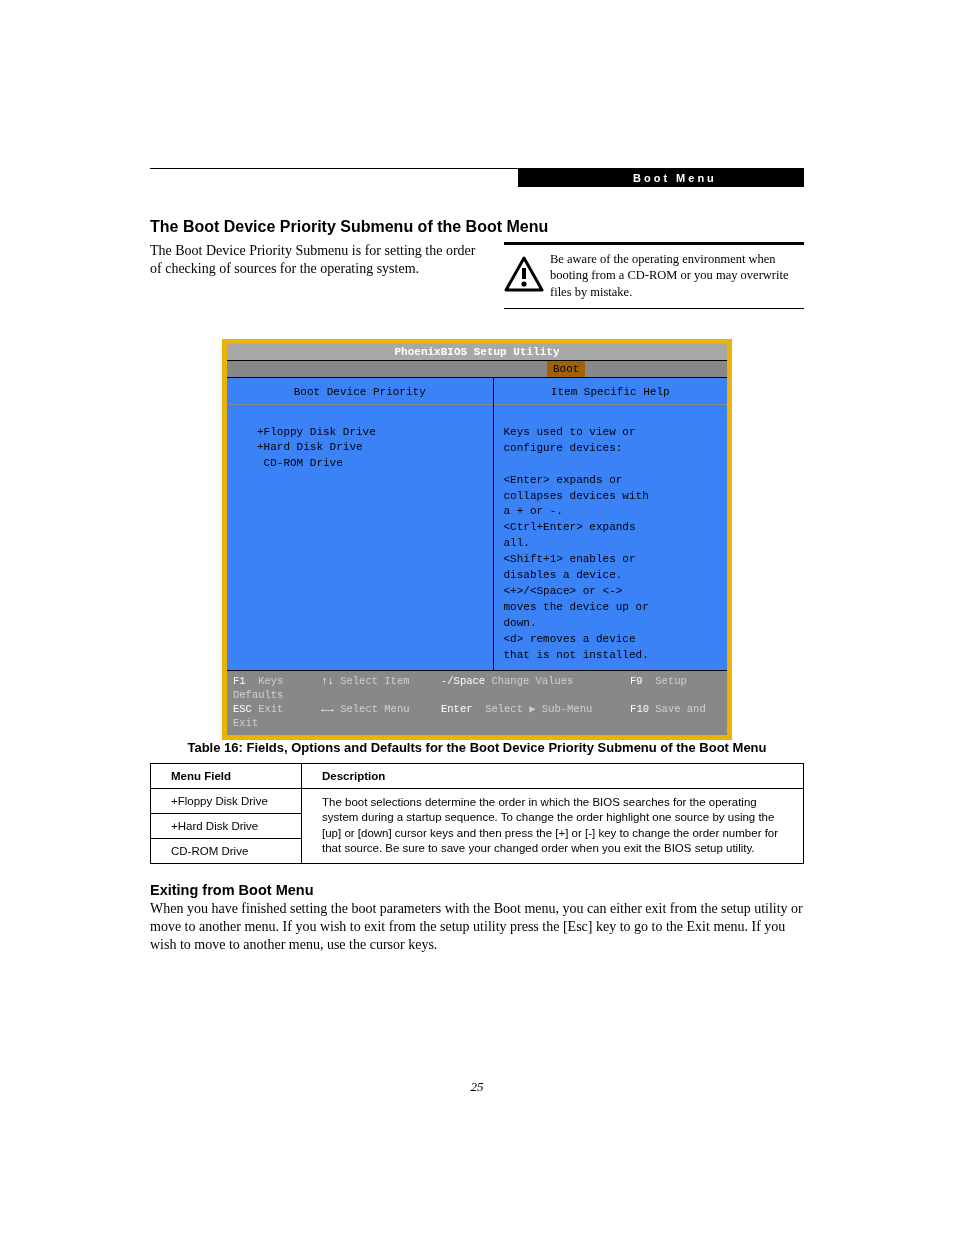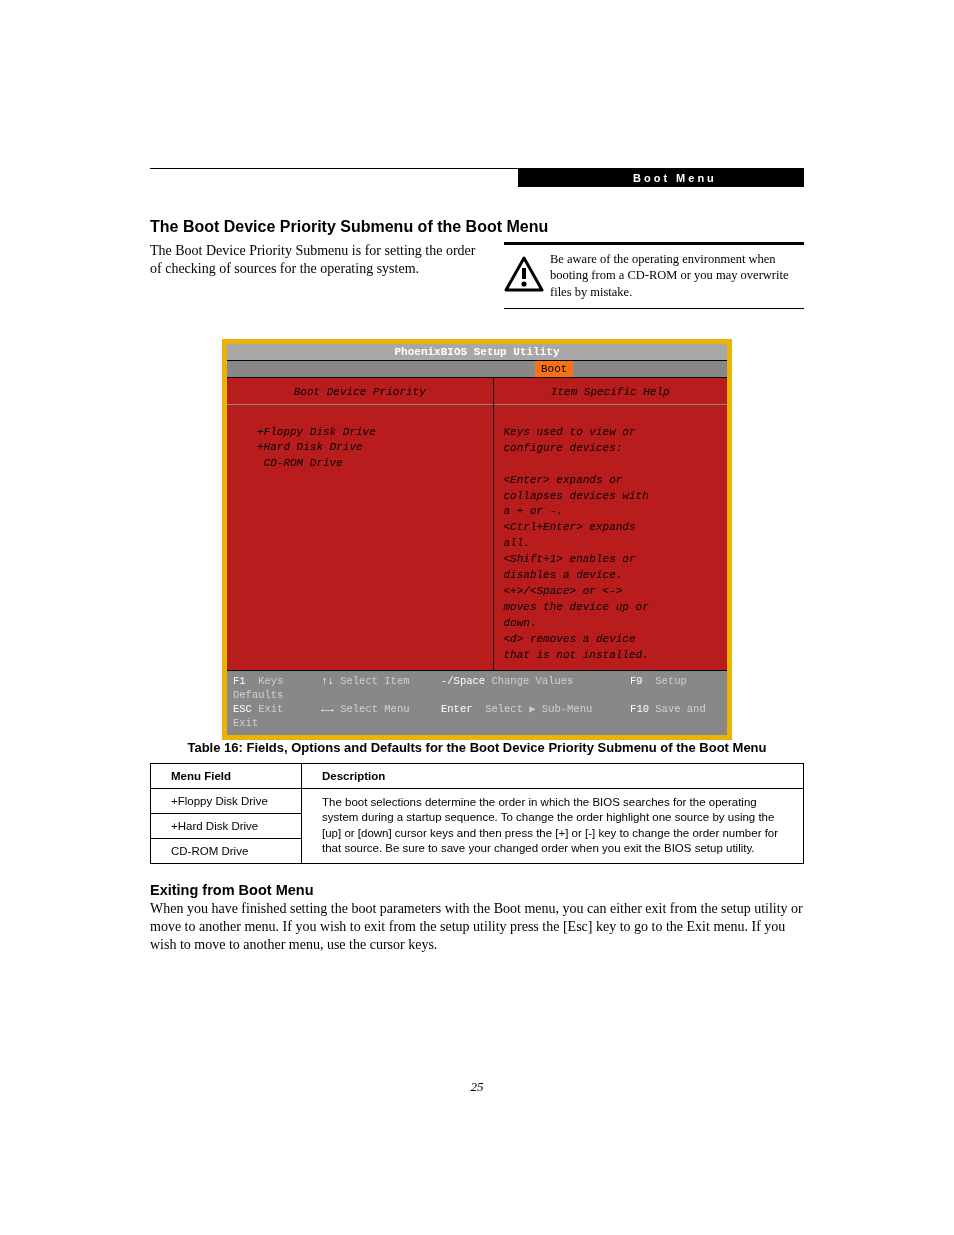--- a/index.html
+++ b/index.html
@@ -97,33 +97,32 @@
     border-bottom: 1px solid #000;
   }
   .bios-tabs {
     background: #888;
     height: 16px;
     position: relative;
     border-bottom: 1px solid #000;
   }
   .bios-tab-active {
     position: absolute;
-    left: 308px;
+    left: 320px;
     top: 0;
     height: 16px;
-    background: #f97316;
+    background: #a16207;
     color: #000;
     padding: 0 6px;
     line-height: 16px;
   }
   .bios-body {
     display: flex;
-    background: #b91c1c;
+    background: #3b82f6;
     min-height: 280px;
-    font-style: italic;
   }
   .bios-left {
     flex: 1.15;
     border-right: 1px solid #000;
     padding: 6px 10px;
   }
   .bios-right {
     flex: 1;
     padding: 6px 10px;
   }

